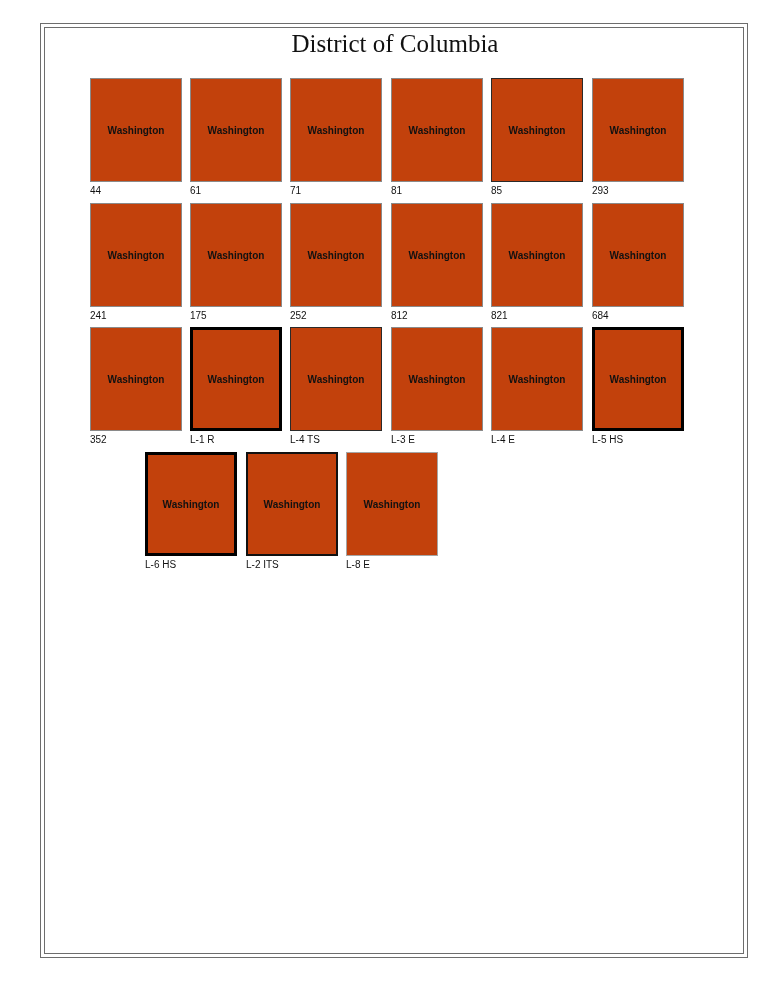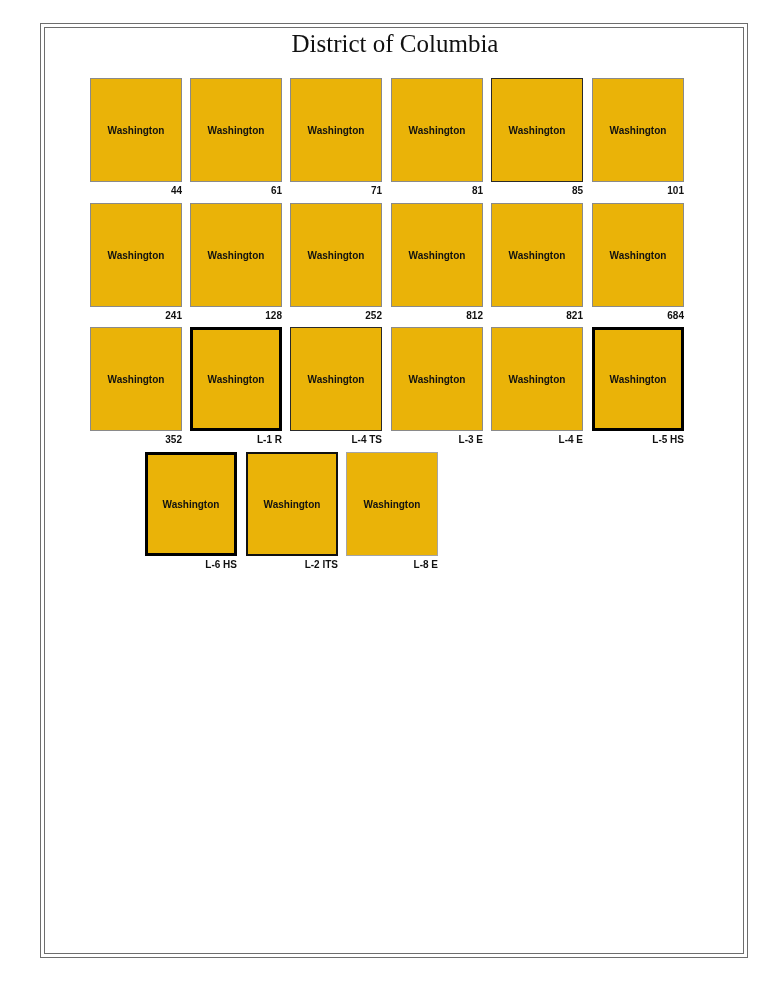--- a/index.html
+++ b/index.html
@@ -49,44 +49,44 @@
       height: 120px;
     }
     .box {
       position: absolute;
       left: 0;
       top: 0;
       width: 92px;
       height: 104px;
       box-sizing: border-box;
       border: 1px solid #8a8a8a;
-      background: #eab308;
+      background: #c2410c;
       display: flex;
       align-items: center;
       justify-content: center;
       cursor: pointer;
     }
     .box.dark { border: 1.5px solid #2a2a2a; }
     .box.medium { border: 2px solid #111; }
     .box.thick { border: 3px solid #000; }
     .box.light { border: 1px solid #a5a5a5; }
     .box-text {
       font-family: "Liberation Sans", sans-serif;
       font-weight: bold;
       font-size: 10px;
       color: #111;
     }
     .cell-label {
       position: absolute;
       left: 0;
       top: 107px;
       width: 92px;
-      text-align: right;
+      text-align: left;
       font-family: "Liberation Sans", sans-serif;
-      font-weight: bold;
+      font-weight: normal;
       font-size: 10px;
       color: #111;
     }
   </style>
 </head>
 <body>
 
 <div class="frame-outer"></div>
 <div class="frame-inner"></div>
 
@@ -121,34 +121,34 @@
   <div class="cell" style="left:491px;top:78px;">
     <div class="box dark">
         <span class="box-text">Washington</span>
       </div>
     <div class="cell-label">85</div>
   </div>
   <div class="cell" style="left:592px;top:78px;">
     <div class="box">
         <span class="box-text">Washington</span>
       </div>
-    <div class="cell-label">101</div>
+    <div class="cell-label">293</div>
   </div>
 
   <div class="cell" style="left:90px;top:203px;">
     <div class="box">
         <span class="box-text">Washington</span>
       </div>
     <div class="cell-label">241</div>
   </div>
   <div class="cell" style="left:190px;top:203px;">
     <div class="box">
         <span class="box-text">Washington</span>
       </div>
-    <div class="cell-label">128</div>
+    <div class="cell-label">175</div>
   </div>
   <div class="cell" style="left:290px;top:203px;">
     <div class="box">
         <span class="box-text">Washington</span>
       </div>
     <div class="cell-label">252</div>
   </div>
   <div class="cell" style="left:391px;top:203px;">
     <div class="box">
         <span class="box-text">Washington</span>

